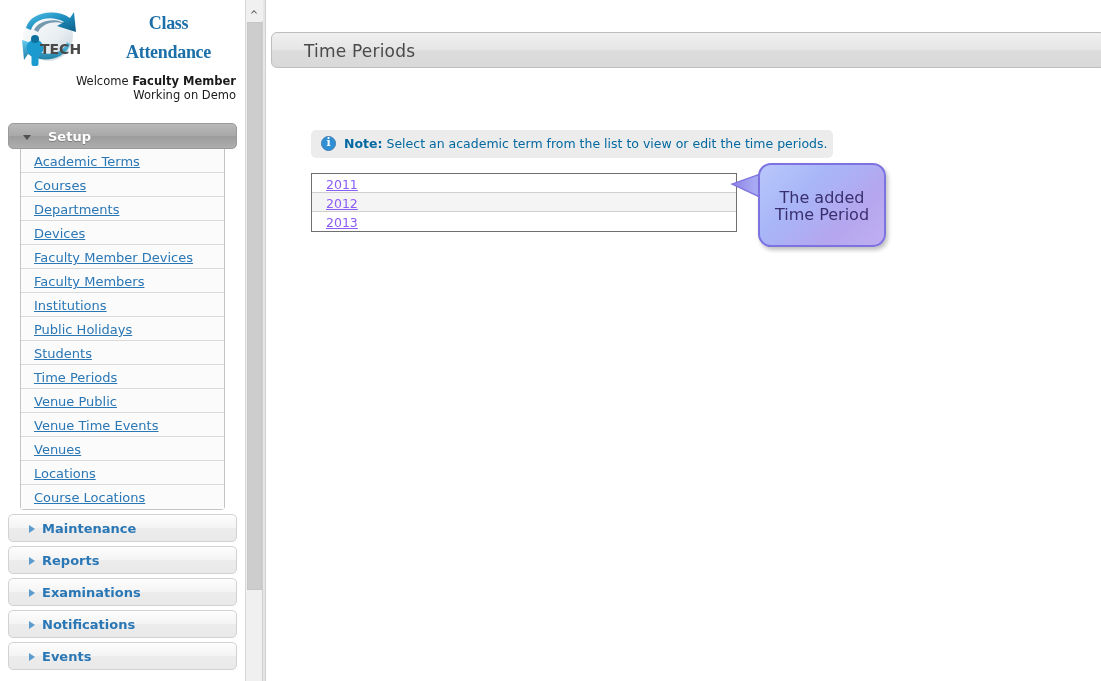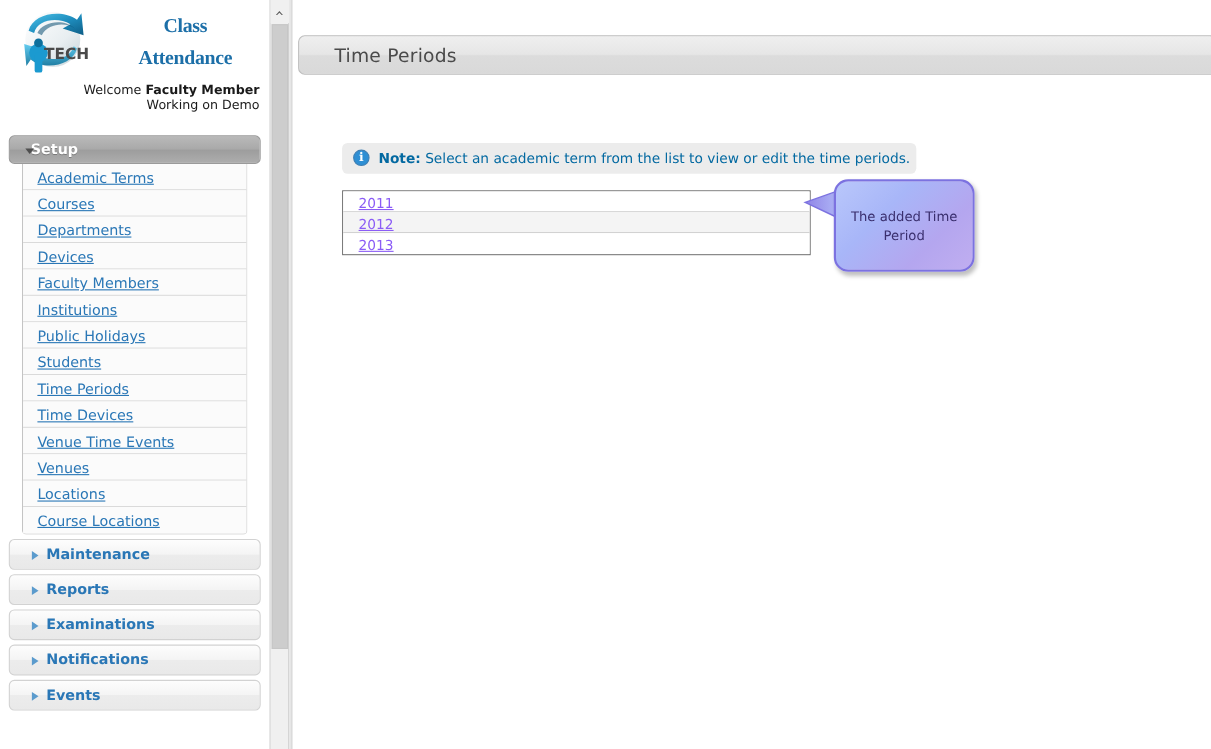--- a/index.html
+++ b/index.html
@@ -64,21 +64,21 @@
   .acc-header {
     margin: 0 8px 0 8px;
     height: 26px;
     line-height: 26px;
     border-radius: 5px;
     background: linear-gradient(to bottom, #b9b9b9 0%, #a9a9a9 48%, #9d9d9d 52%, #adadad 100%);
     border: 1px solid #9a9a9a;
     color: #ffffff;
     font-size: 13px;
     font-weight: bold;
-    padding-left: 0;
+    padding-left: 20px;
     box-sizing: border-box;
     text-shadow: 0 1px 0 rgba(0,0,0,0.25);
     position: relative;
   }
   .acc-header .tri-down {
     position: absolute;
     left: 14px; top: 11px;
     width: 0; height: 0;
     border-left: 4.5px solid transparent;
     border-right: 4.5px solid transparent;
@@ -269,21 +269,21 @@
     border-radius: 13px;
     border: 2px solid #7c72e0;
     background: linear-gradient(135deg, #b9c7fb 0%, #a8b6f8 35%, #b4a6ef 70%, #c0aef0 100%);
     box-shadow: 2px 3px 4px rgba(0,0,0,0.25);
     box-sizing: border-box;
   }
   #callout-text {
     position: absolute;
     left: 12px; right: 12px; top: 24px;
     text-align: center;
-    font-size: 12px;
+    font-size: 16px;
     color: #3a2f6e;
     line-height: 17px;
   }
   #callout-tail {
     position: absolute;
     left: 0; top: 0;
     width: 1101px; height: 681px;
     pointer-events: none;
   }
 </style>
@@ -336,26 +336,27 @@
     <div class="acc-header">
       <span class="tri-down"></span>
       <span class="acc-label">Setup</span>
     </div>
 
     <div class="acc-body">
       <div class="nav-item"><span class="nav-link">Academic Terms</span></div>
       <div class="nav-item"><span class="nav-link">Courses</span></div>
       <div class="nav-item"><span class="nav-link">Departments</span></div>
       <div class="nav-item"><span class="nav-link">Devices</span></div>
+      <div class="nav-item"><span class="nav-link">Faculty Member Devices</span></div>
       <div class="nav-item"><span class="nav-link">Faculty Members</span></div>
       <div class="nav-item"><span class="nav-link">Institutions</span></div>
       <div class="nav-item"><span class="nav-link">Public Holidays</span></div>
       <div class="nav-item"><span class="nav-link">Students</span></div>
       <div class="nav-item"><span class="nav-link">Time Periods</span></div>
-      <div class="nav-item"><span class="nav-link">Time Devices</span></div>
+      <div class="nav-item"><span class="nav-link">Venue Public</span></div>
       <div class="nav-item"><span class="nav-link">Venue Time Events</span></div>
       <div class="nav-item"><span class="nav-link">Venues</span></div>
       <div class="nav-item"><span class="nav-link">Locations</span></div>
       <div class="nav-item"><span class="nav-link">Course Locations</span></div>
     </div>
 
     <div class="acc-collapsed">
       <span class="tri-right"></span>
       <span class="acc-label">Maintenance</span>
     </div>

